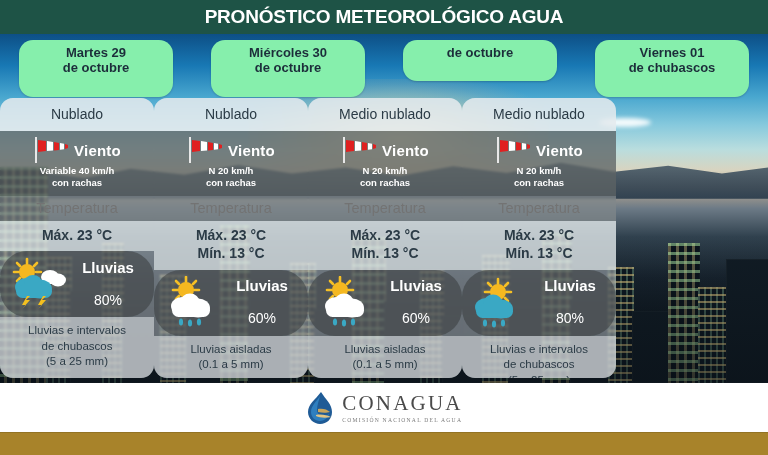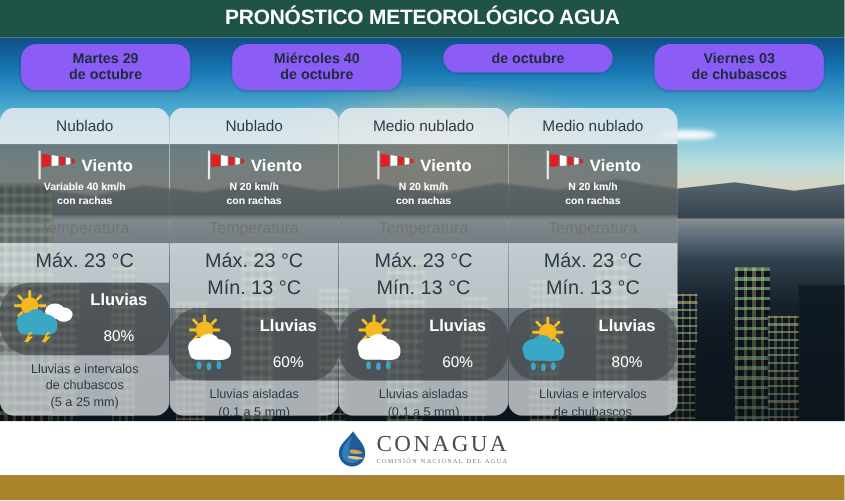--- a/index.html
+++ b/index.html
@@ -143,23 +143,23 @@
     display: flex;
     z-index: 20;
   }
   .pill-slot {
     flex: 1 1 0;
     display: flex;
     justify-content: center;
     align-items: flex-start;
   }
   .pill {
-    background: #8b5cf6;
+    background: #86efac;
     border-radius: 14px;
-    padding: 5px 6px 6px;
+    padding: 5px 6px 21px;
     width: 142px;
     text-align: center;
     line-height: 1.18;
     box-shadow: 0 1px 2px rgba(0,0,0,0.18);
   }
   .pill-line {
     display: block;
     color: #1c2d3a;
     font-size: 13px;
     font-weight: bold;
@@ -239,21 +239,22 @@
   }
   .temp-values-row {
     background: rgba(221,228,231,0.70);
     color: #2b3b46;
     text-align: center;
     padding: 5px 2px 7px;
     line-height: 1.32;
   }
   .temp-value {
     display: block;
-    font-size: 18px;
+    font-size: 14px;
+    font-weight: bold;
   }
 
   .rain-row {
     background: rgba(58,64,66,0.58);
     display: flex;
     align-items: center;
     padding: 4px 6px 6px;
     min-height: 56px;
     border-radius: 27px;
   }
@@ -385,32 +386,32 @@
 
   <div class="pills">
     <div class="pill-slot">
       <div class="pill">
         <span class="pill-line">Martes 29</span>
         <span class="pill-line">de octubre</span>
       </div>
     </div>
     <div class="pill-slot">
       <div class="pill">
-        <span class="pill-line">Miércoles 40</span>
+        <span class="pill-line">Miércoles 30</span>
         <span class="pill-line">de octubre</span>
       </div>
     </div>
     <div class="pill-slot">
       <div class="pill">
         <span class="pill-line">de octubre</span>
       </div>
     </div>
     <div class="pill-slot">
       <div class="pill">
-        <span class="pill-line">Viernes 03</span>
+        <span class="pill-line">Viernes 01</span>
         <span class="pill-line">de chubascos</span>
       </div>
     </div>
   </div>
 
   <div class="cards">
 
     <div class="card-slot">
       <div class="card">
         <div class="sky-row">Nublado</div>

